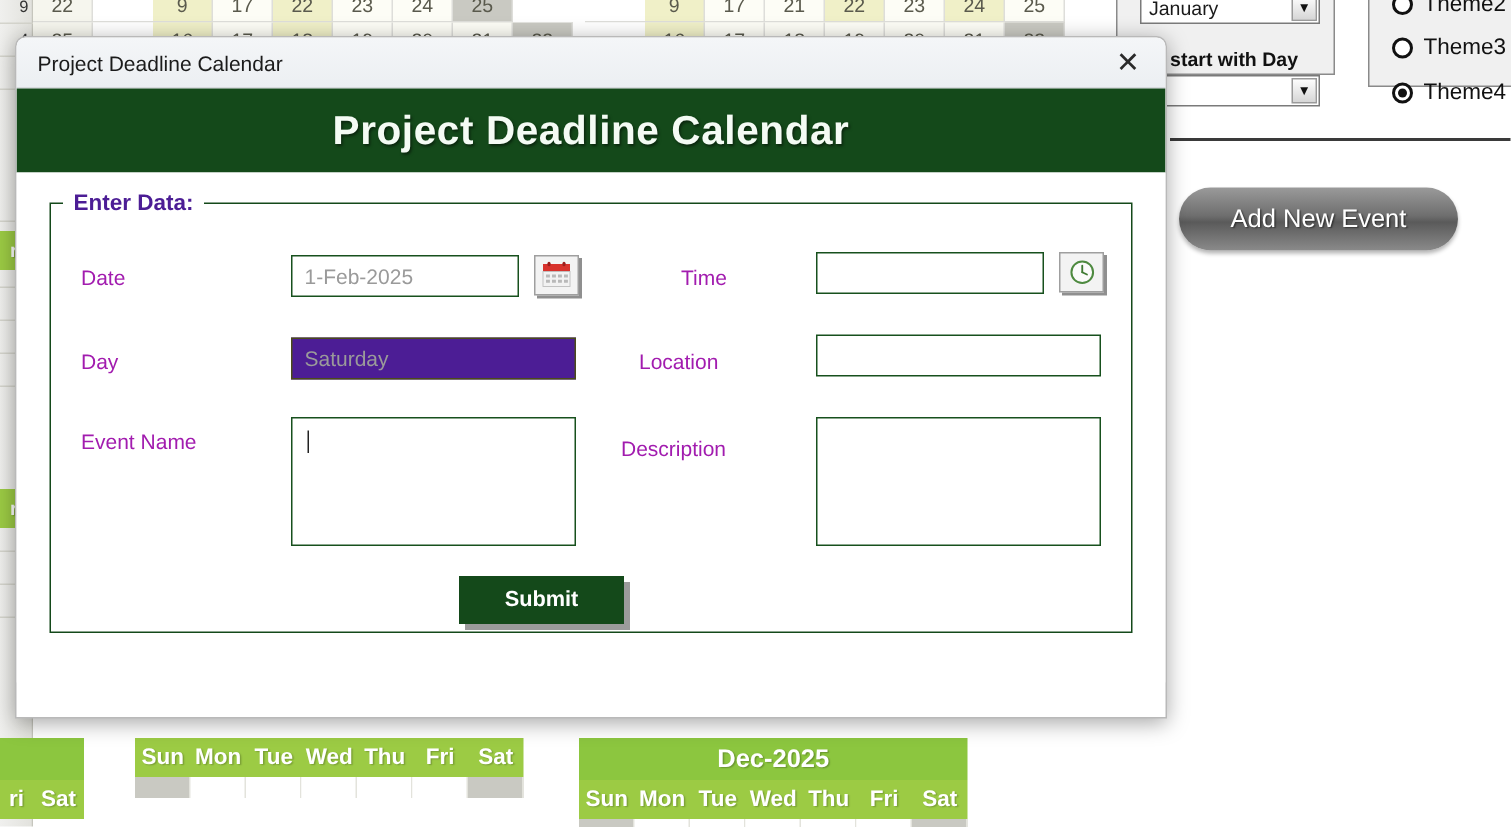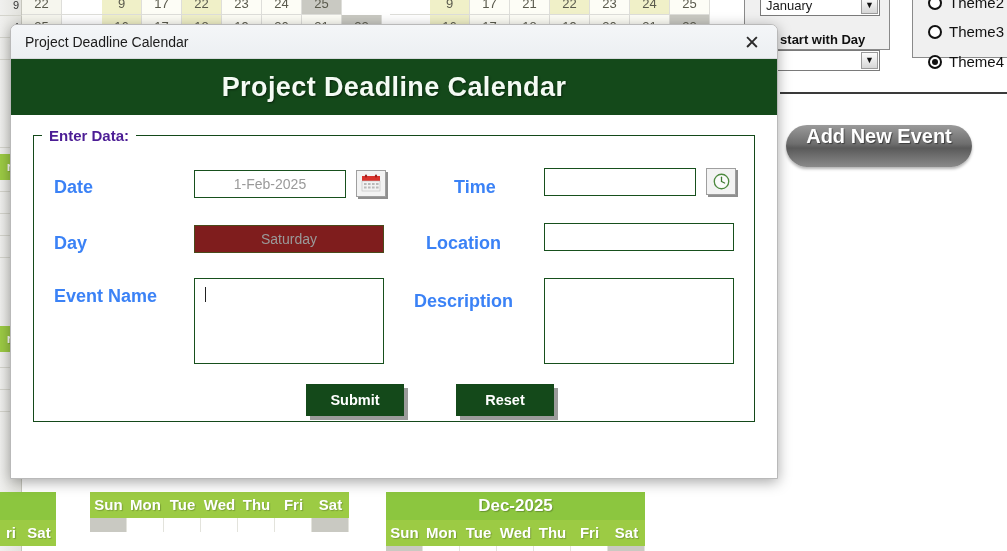--- a/index.html
+++ b/index.html
@@ -92,22 +92,22 @@
     border: 2px solid #111; background: #fff;
     display: flex; align-items: center; justify-content: center;
   }
   .radio-dot i { width: 6px; height: 6px; border-radius: 50%; background: #111; display: none; }
   .radio-row.sel .radio-dot i { display: block; }
   .radio-row span.lbl { font-size: 15px; color: #111; }
 
   .pill-btn {
     position: absolute; border-radius: 22px;
     background: linear-gradient(to bottom,#9a9a9a 0%,#6e6e6e 45%,#5a5a5a 55%,#8a8a8a 100%);
-    color: #ffffff; font-weight: bold; font-size: 20px;
-    display: flex; justify-content: center;
+    color: #ffffff; font-weight: normal; font-size: 17px;
+    display: flex; align-items: center; justify-content: center;
     box-shadow: 0 2px 3px rgba(0,0,0,.3);
     text-shadow: 1px 1px 1px rgba(0,0,0,.45);
   }
   .hrule { position: absolute; border-top: 2px solid #3a3a3a; }
 
   
   #dialog {
     position: absolute; left: 10px; top: 24px; width: 768px; height: 455px;
     background: #ffffff;
     border: 1px solid #b9b9b9;
@@ -141,43 +141,43 @@
 
   fieldset#enter-data {
     position: absolute; left: 22px; top: 12px; width: 722px; height: 295px;
     border: 1px solid #14491a; padding: 0;
   }
   fieldset#enter-data > legend {
     font-size: 15px; font-weight: bold; color: #4c1d95;
     padding: 0 7px; margin-left: 8px;
   }
 
-  .f-label { position: absolute; font-size: 18px; font-weight: bold; color: #3b82f6; }
+  .f-label { position: absolute; font-size: 14px; font-weight: normal; color: #a21caf; }
   .f-input {
     position: absolute; background: #ffffff; border: 1px solid #17501d;
-    font-size: 14px; color: #9a9a9a; padding: 3px 8px; line-height: 20px; text-align: center;
-  }
-  .f-input.yellow { background: #7f1d1d; border: 1px solid #4a4a1a; }
+    font-size: 14px; color: #9a9a9a; padding: 3px 8px; line-height: 20px;
+  }
+  .f-input.yellow { background: #4c1d95; border: 1px solid #4a4a1a; }
   .f-area {
     position: absolute; background: #ffffff; border: 1px solid #17501d;
   }
   .f-area .caret {
     display: block; width: 1px; height: 15px; background: #222;
     margin: 8px 0 0 10px;
   }
 
   .icon-btn {
     position: absolute; width: 30px; height: 27px;
     background: #f3f3f3; border: 1px solid #9f9f9f;
     box-shadow: 2px 2px 0 #8f8f8f;
     display: flex; align-items: center; justify-content: center;
   }
 
   .dlg-btn {
-    position: absolute; width: 98px; height: 32px;
+    position: absolute; width: 110px; height: 32px;
     background: #14491a; color: #ffffff;
     font-size: 14.5px; font-weight: bold;
     display: flex; align-items: center; justify-content: center;
     box-shadow: 4px 4px 0 #9b9b9b;
     cursor: pointer;
   }
 
   #dlg-footer {
     position: absolute; left: 0; bottom: 0; width: 100%; height: 32px;
     background: #14491a; color: #ffffff;
@@ -412,19 +412,16 @@
       <div class="f-area" style="left:160px; top:134px; width:190px; height:86px;">
         <span class="caret"></span>
       </div>
 
       <div class="f-label" style="left:380px; top:147px;">Description</div>
       <div class="f-area" style="left:510px; top:134px; width:190px; height:86px;"></div>
 
       <div class="dlg-btn" style="left:272px; top:240px;">
         <span>Submit</span>
       </div>
-      <div class="dlg-btn" style="left:422px; top:240px;">
-        <span>Reset</span>
-      </div>
     </fieldset>
 
   </div>
 </div>
 
 </body></html>

